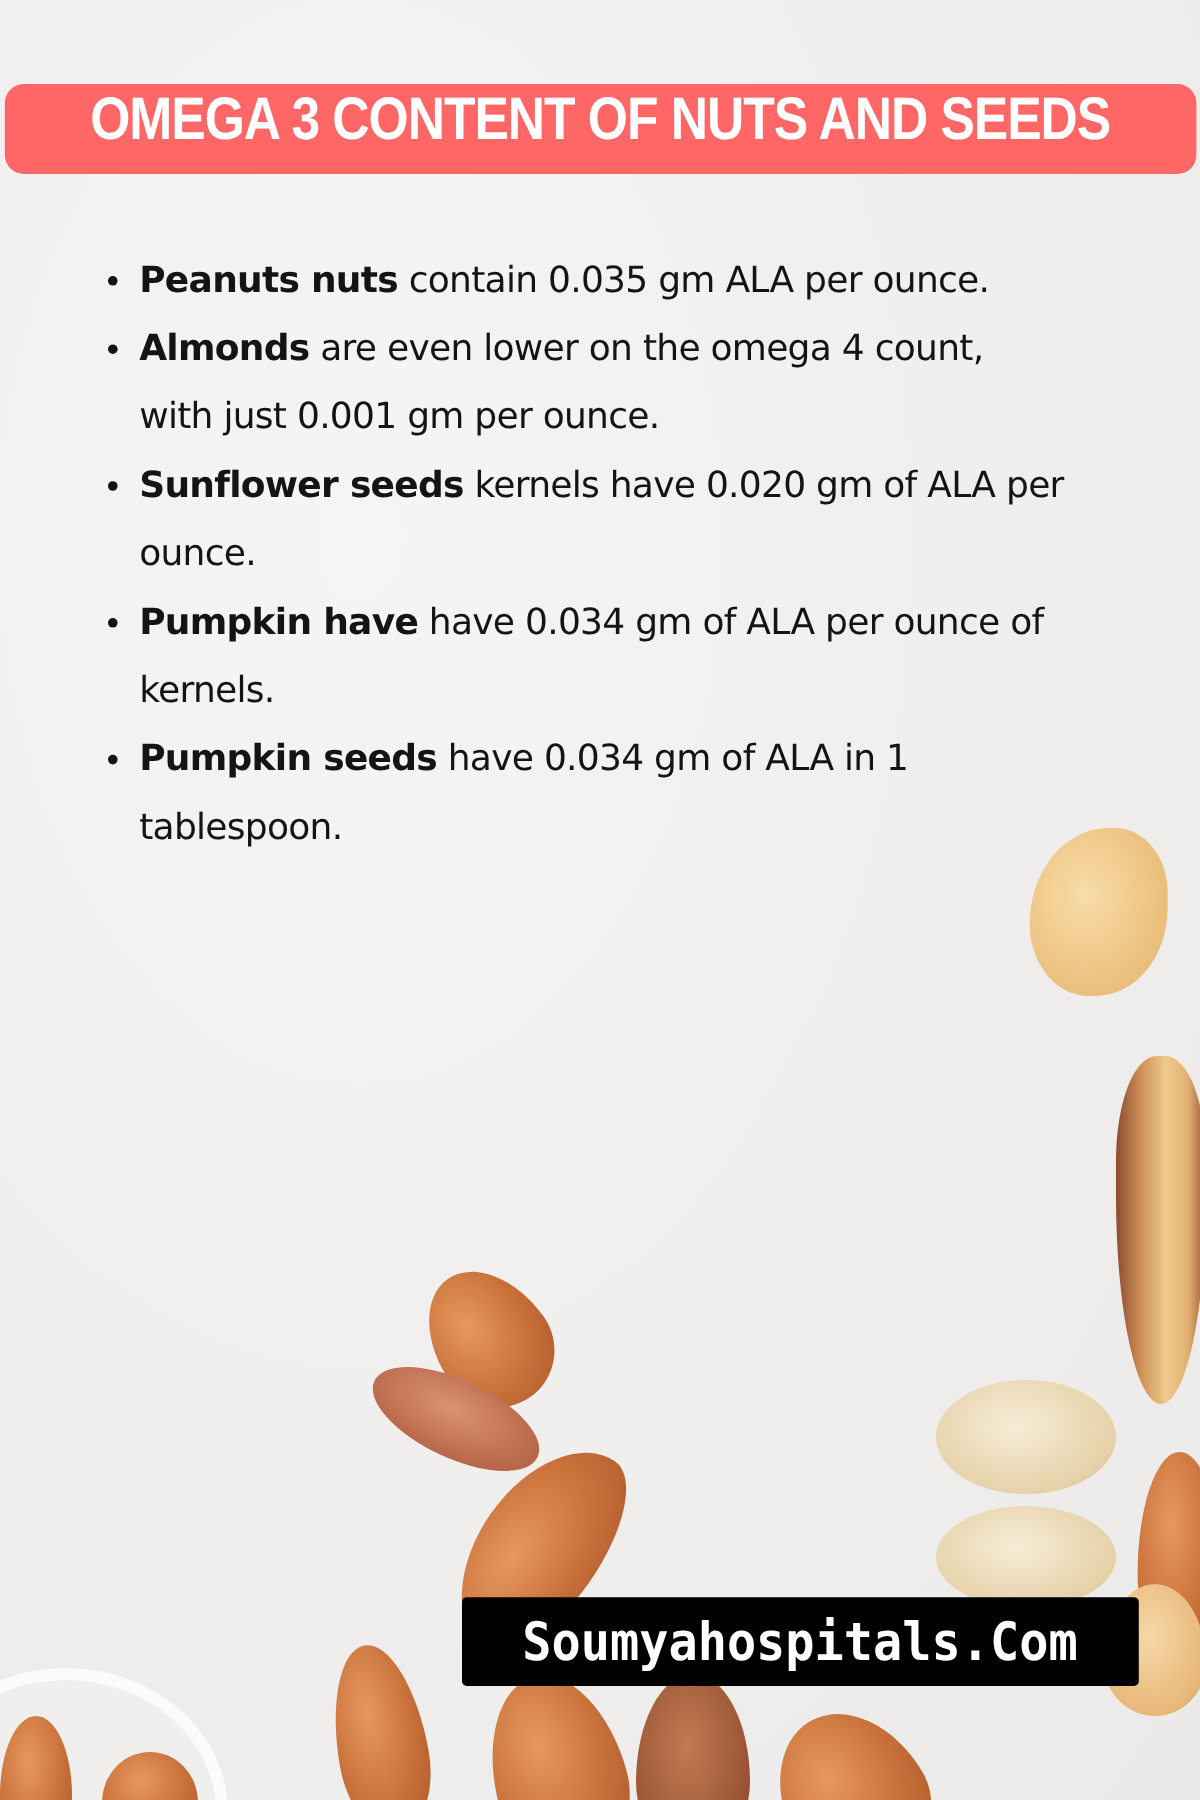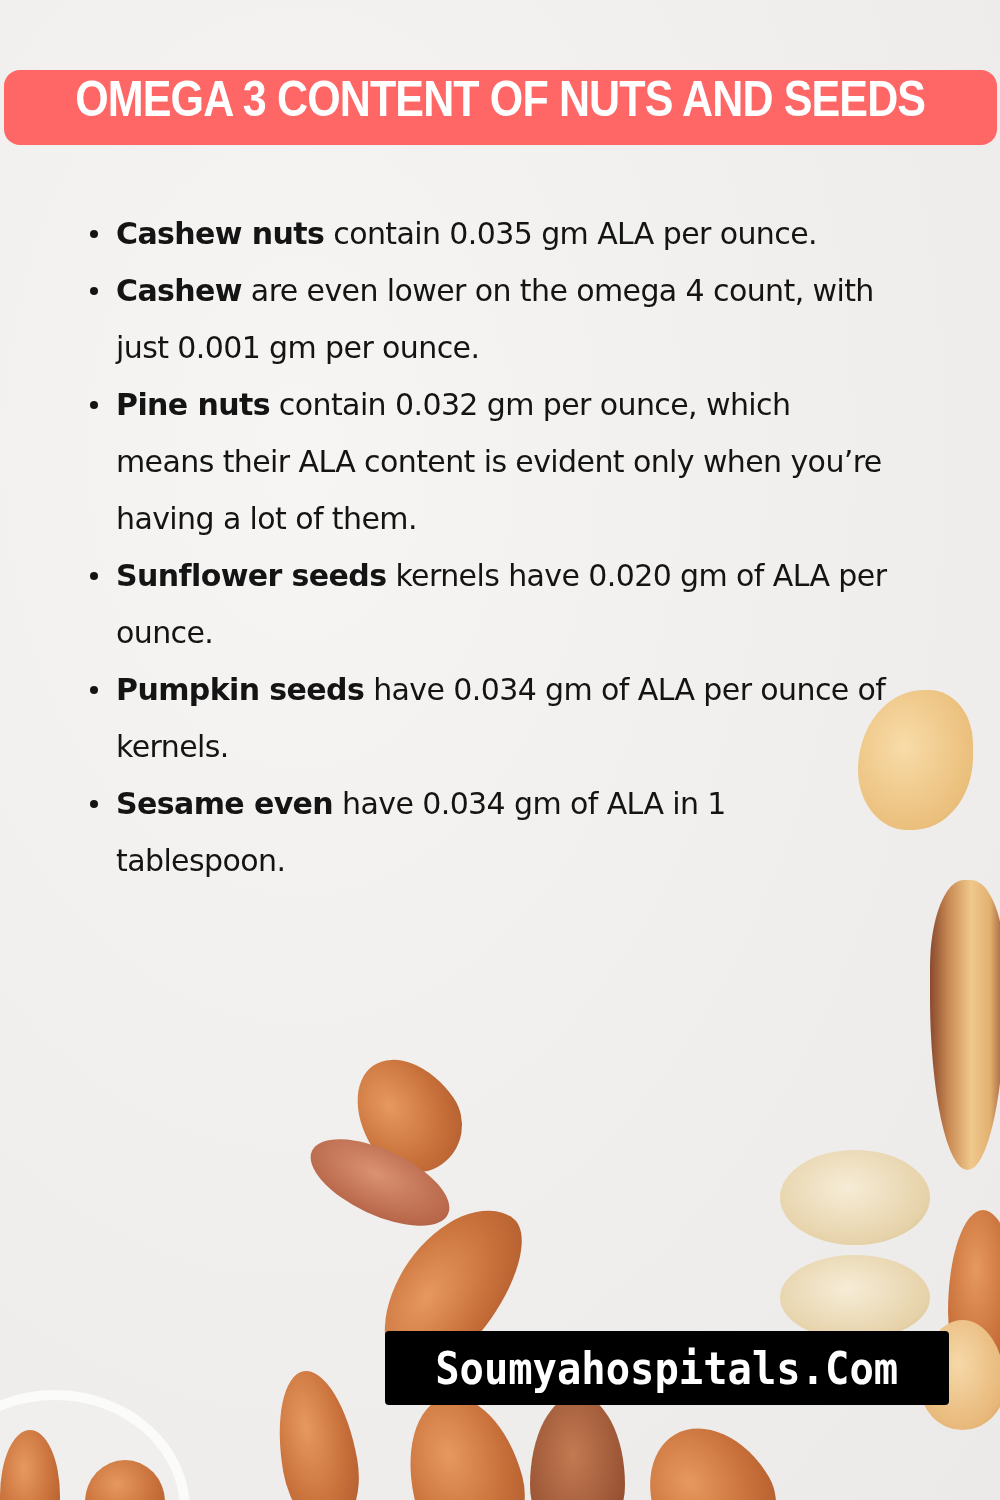--- a/index.html
+++ b/index.html
@@ -94,23 +94,22 @@
   <div class="bowl"></div>
   <div class="nut almond" style="left:0px;top:1430px;width:60px;height:110px;"></div>
   <div class="nut almond" style="left:85px;top:1460px;width:80px;height:70px;"></div>
 </div>
 
 <div class="title-bar">
   <span class="title-text">OMEGA 3 CONTENT OF NUTS AND SEEDS</span>
 </div>
 
 <ul class="list">
-  <li><span class="dot"></span><b>Cashew nuts</b><span> contain 0.035 gm ALA per ounce.</span></li>
-  <li><span class="dot"></span><b>Cashew</b><span> are even lower on the omega 4 count, with just 0.001 gm per ounce.</span></li>
-  <li><span class="dot"></span><b>Pine nuts</b><span> contain 0.032 gm per ounce, which means their ALA content is evident only when you’re having a lot of them.</span></li>
+  <li><span class="dot"></span><b>Peanuts nuts</b><span> contain 0.035 gm ALA per ounce.</span></li>
+  <li><span class="dot"></span><b>Almonds</b><span> are even lower on the omega 4 count, with just 0.001 gm per ounce.</span></li>
   <li><span class="dot"></span><b>Sunflower seeds</b><span> kernels have 0.020 gm of ALA per ounce.</span></li>
-  <li><span class="dot"></span><b>Pumpkin seeds</b><span> have 0.034 gm of ALA per ounce of kernels.</span></li>
-  <li><span class="dot"></span><b>Sesame even</b><span> have 0.034 gm of ALA in 1 tablespoon.</span></li>
+  <li><span class="dot"></span><b>Pumpkin have</b><span> have 0.034 gm of ALA per ounce of kernels.</span></li>
+  <li><span class="dot"></span><b>Pumpkin seeds</b><span> have 0.034 gm of ALA in 1 tablespoon.</span></li>
 </ul>
 
 <div class="brand">
   <span class="brand-text">Soumyahospitals.Com</span>
 </div>
 
 </body></html>

